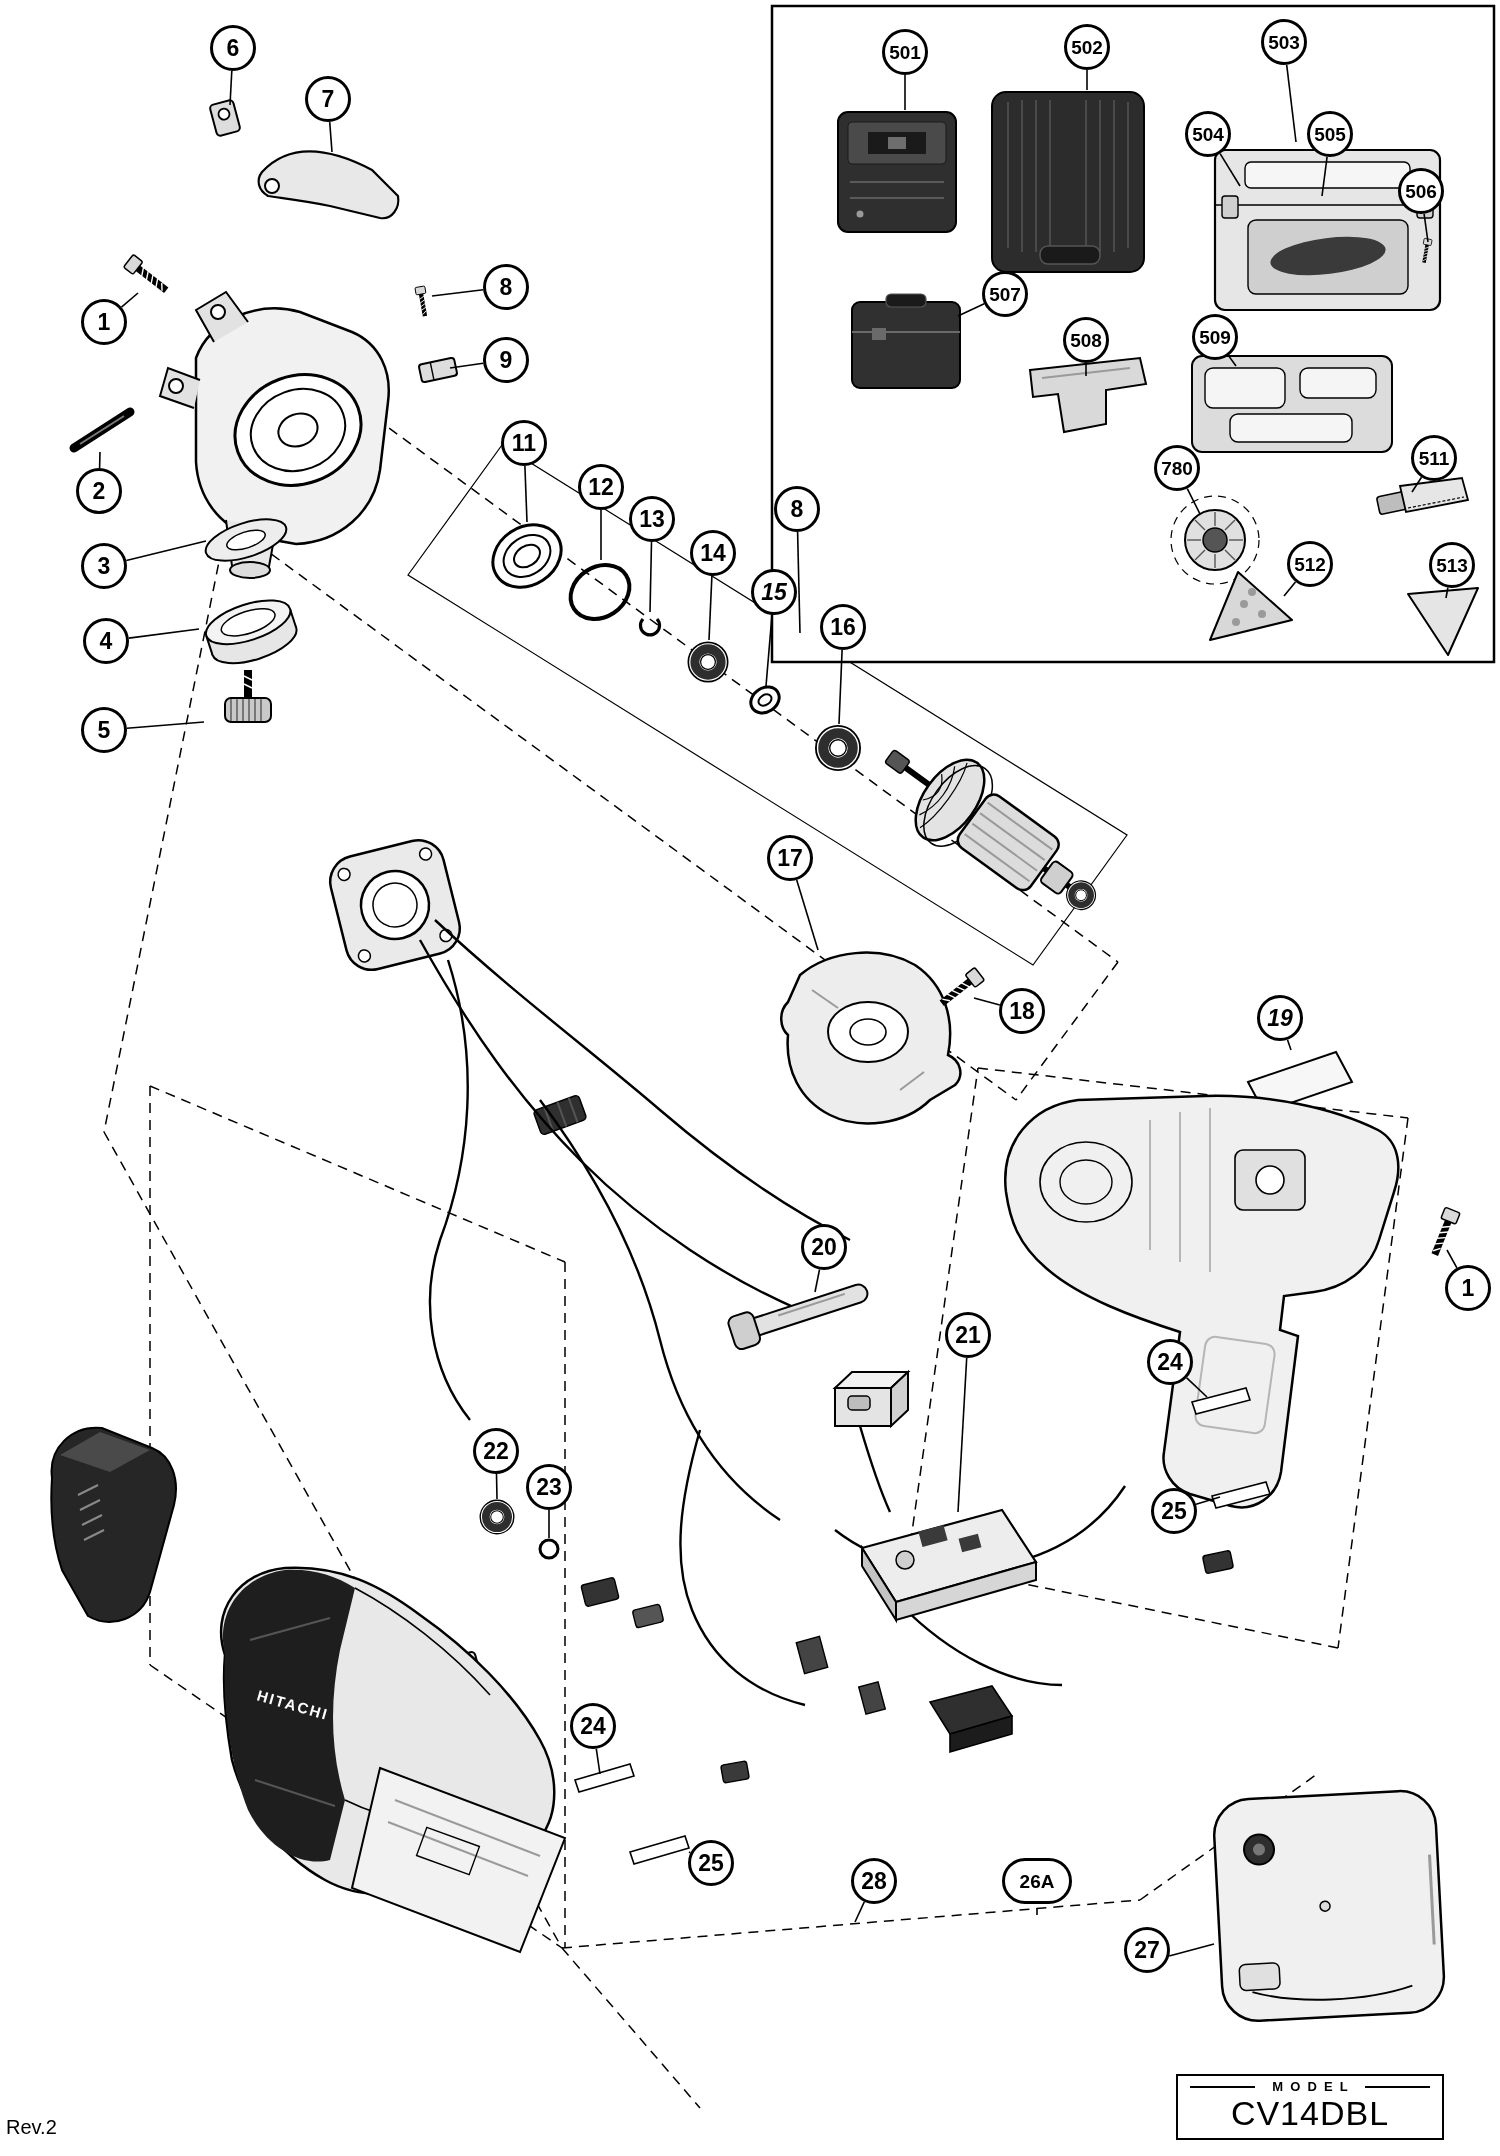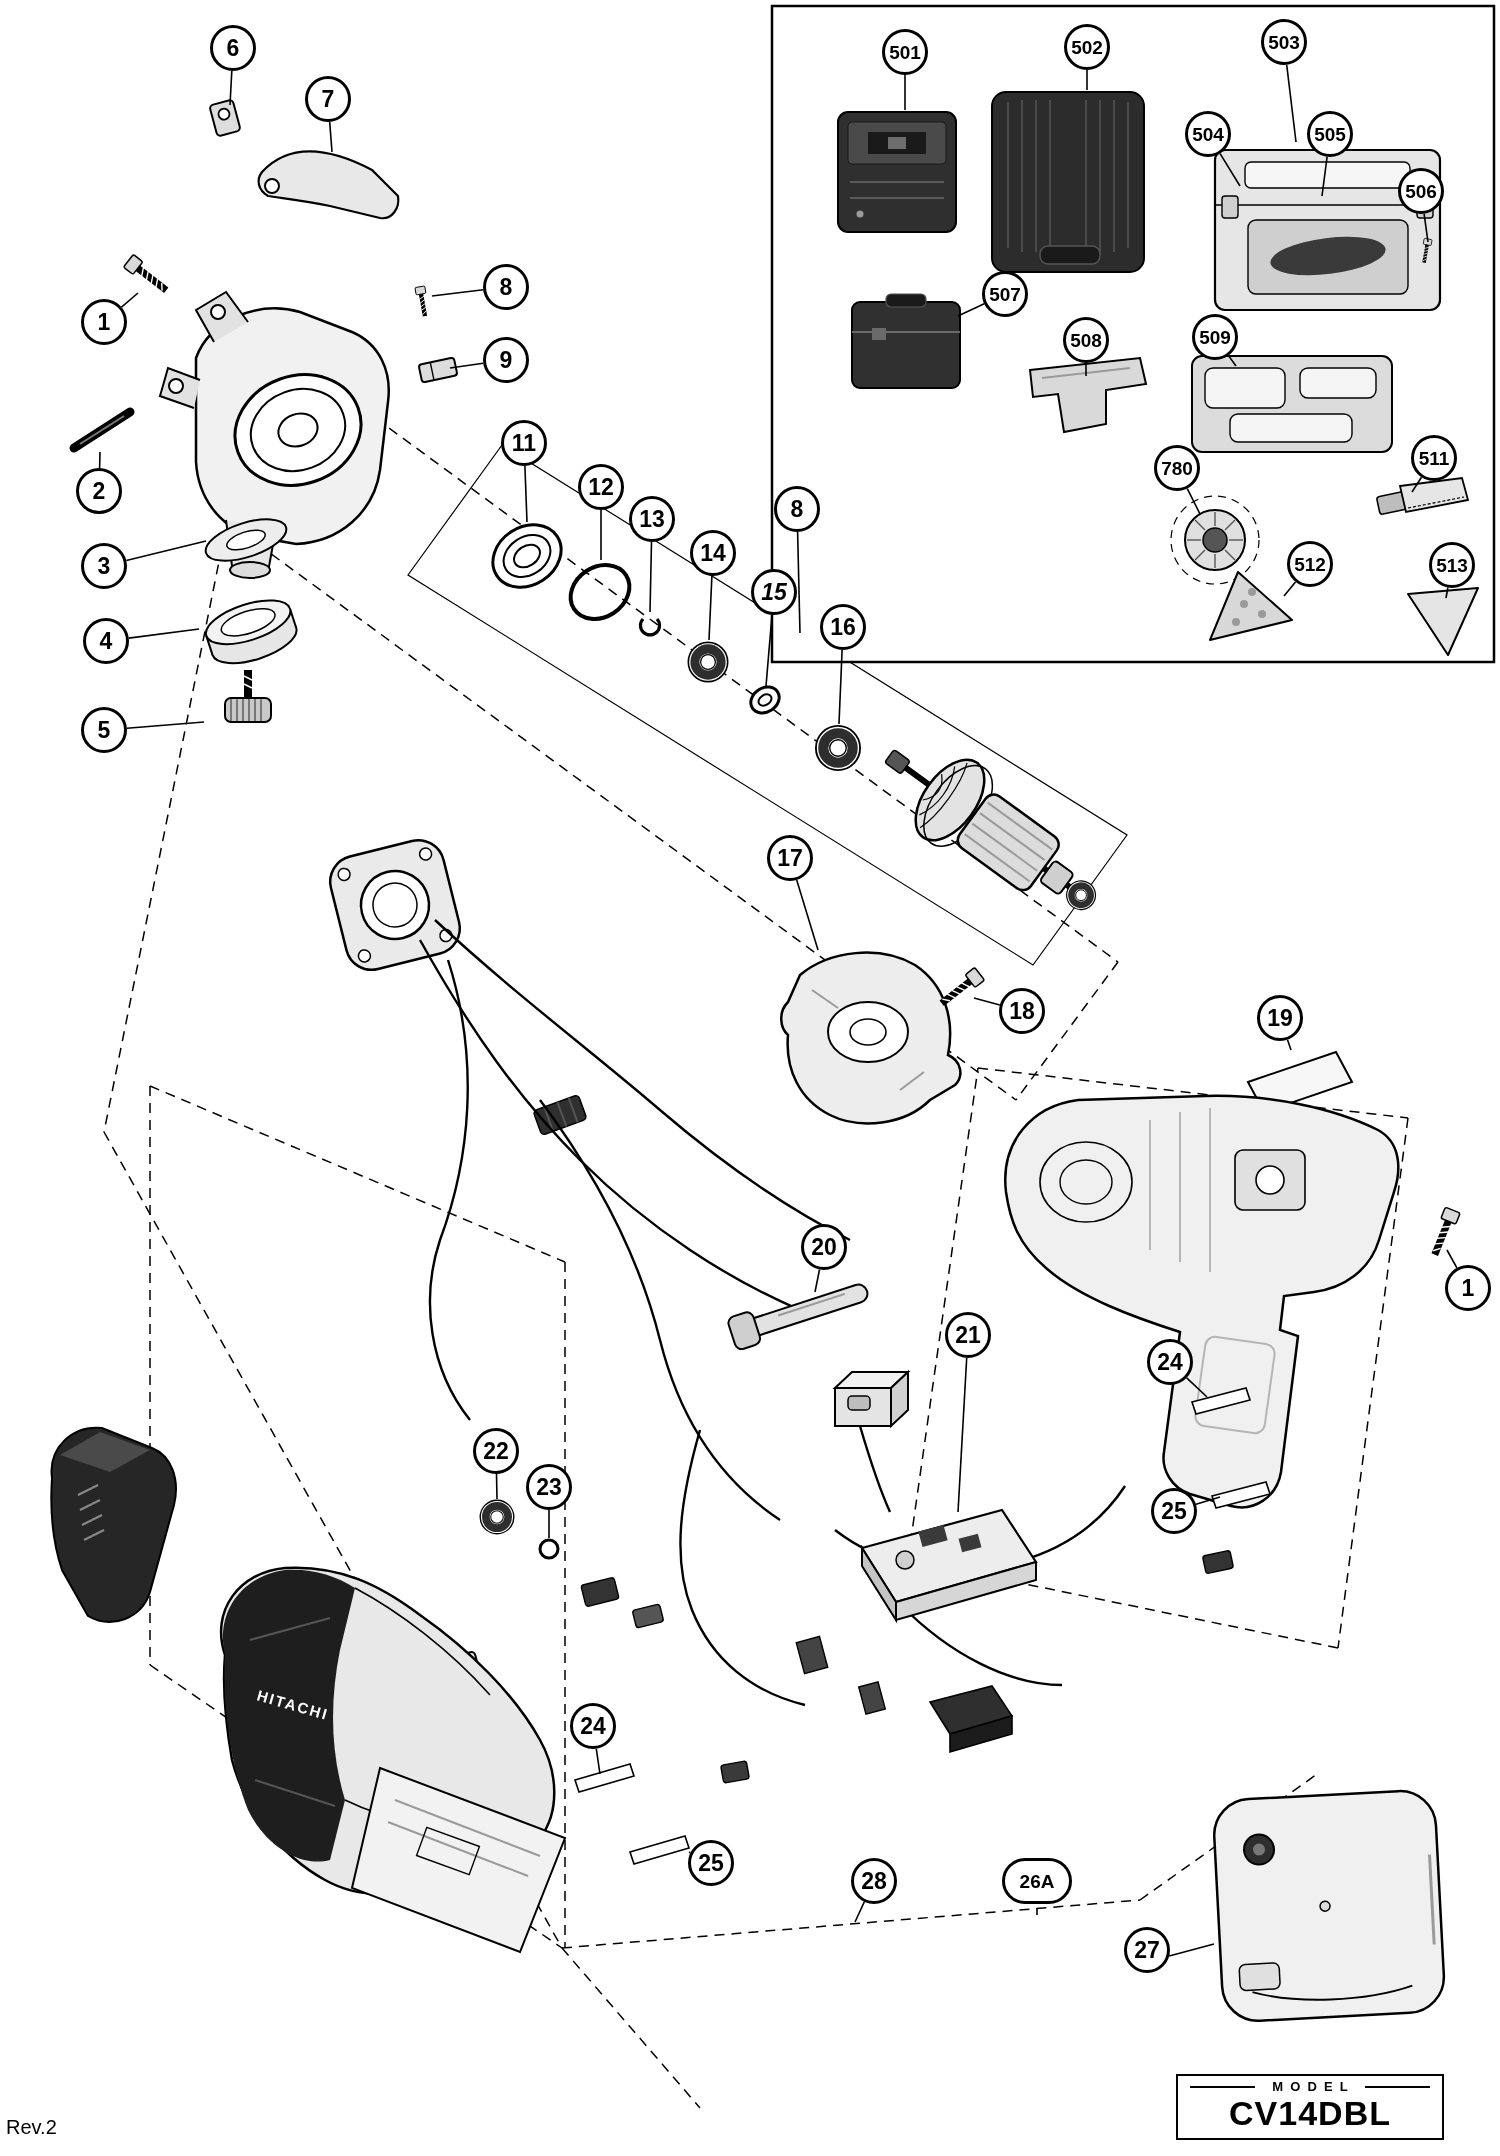--- a/index.html
+++ b/index.html
@@ -14,21 +14,21 @@
   }
   .callout-sm{font-size:19px;}
   .callout-wide{width:70px;margin-left:-35px;border-radius:23px;}
   .model-box{
     position:absolute;left:1176px;top:2074px;width:268px;
     border:2.5px solid #000;background:#fff;box-sizing:border-box;
   }
   .model-caption{display:flex;align-items:center;gap:10px;padding:3px 12px 0;}
   .model-caption::before,.model-caption::after{content:"";flex:1;border-top:2px solid #000;}
   .model-caption span{font-size:13px;font-weight:bold;letter-spacing:0.55em;text-indent:0.55em;}
-  .model-number{text-align:center;font-size:34px;font-weight:bold;letter-spacing:1px;padding:0 0 5px;}
+  .model-number{text-align:center;font-size:34px;font-weight:normal;letter-spacing:1px;padding:0 0 5px;}
   .rev-label{position:absolute;left:6px;top:2116px;font-size:20px;}
 </style>
 </head>
 <body>
 
 <div class="stage">
 
   <svg class="art" width="1500" height="2156" viewBox="0 0 1500 2156" xmlns="http://www.w3.org/2000/svg">
     <defs>
       <g id="screw-sym">
@@ -510,21 +510,21 @@
       <div class="callout" style="left: 601px; top: 487px;">12</div>
       <div class="callout" style="left: 652px; top: 519px;">13</div>
       <div class="callout" style="left: 797px; top: 509px;">8</div>
       <div class="callout" style="left: 106px; top: 641px;">4</div>
       <div class="callout" style="left: 713px; top: 553px;">14</div>
       <div class="callout" style="left: 774px; top: 592px; font-style: italic;">15</div>
       <div class="callout" style="left: 843px; top: 627px;">16</div>
       <div class="callout" style="left: 104px; top: 730px;">5</div>
       <div class="callout" style="left: 790px; top: 858px;">17</div>
       <div class="callout" style="left: 1022px; top: 1011px;">18</div>
-      <div class="callout" style="left: 1280px; top: 1018px;">19</div>
+      <div class="callout" style="left: 1280px; top: 1018px; font-style: italic;">19</div>
       <div class="callout" style="left: 1468px; top: 1288px;">1</div>
       <div class="callout" style="left: 824px; top: 1247px;">20</div>
       <div class="callout" style="left: 968px; top: 1335px;">21</div>
       <div class="callout" style="left: 1170px; top: 1362px;">24</div>
       <div class="callout" style="left: 496px; top: 1451px;">22</div>
       <div class="callout" style="left: 549px; top: 1487px;">23</div>
       <div class="callout" style="left: 1174px; top: 1511px;">25</div>
       <div class="callout" style="left: 593px; top: 1726px;">24</div>
       <div class="callout" style="left: 711px; top: 1863px;">25</div>
       <div class="callout" style="left: 874px; top: 1881px;">28</div>

